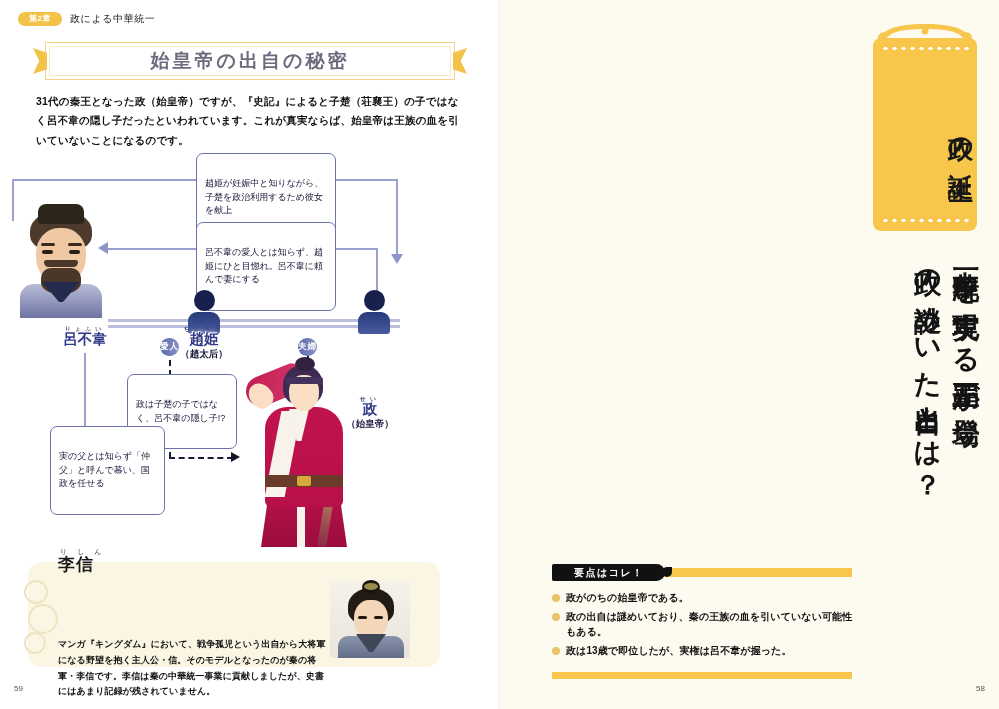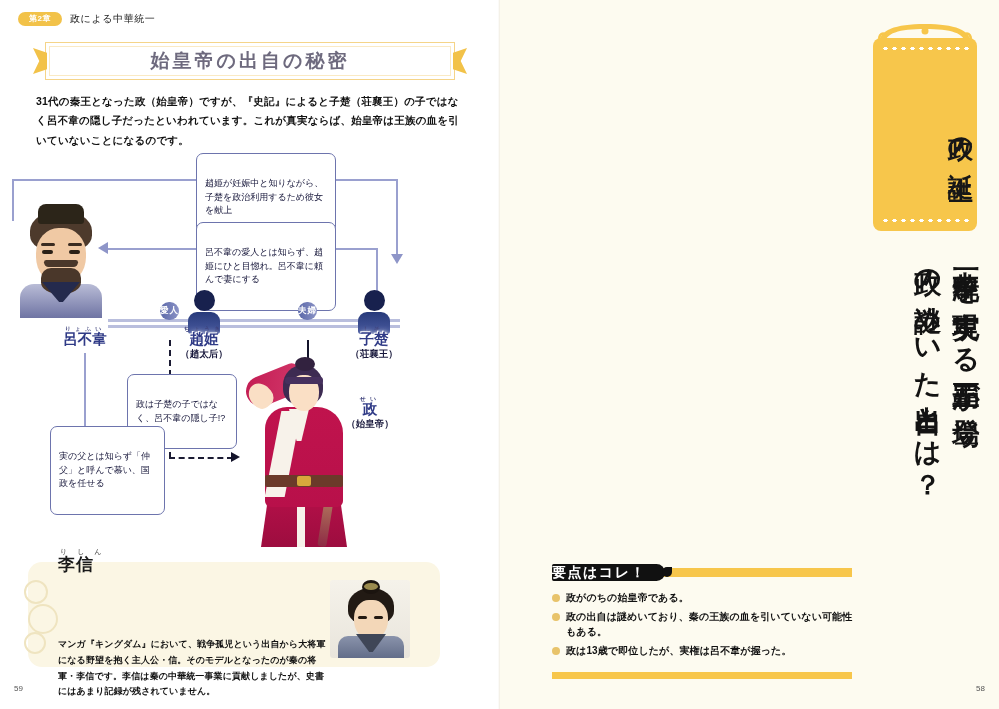--- a/index.html
+++ b/index.html
@@ -69,21 +69,21 @@
   .person .head{position:absolute;left:9px;top:0;width:21px;height:21px;border-radius:50%;
                 background:#18214e;}
   .person .body{position:absolute;left:3px;top:22px;width:32px;height:22px;
                 border-radius:9px 9px 3px 3px;
                 background:linear-gradient(to bottom,#273a7a,#4a5ba0);}
 
   
   .relpill{position:absolute;width:19px;border-radius:10px;
            background:linear-gradient(to right,#5a67a8,#8b93c6);
            color:#fff;font-size:8.5px;font-weight:bold;
-           padding:4px 0;line-height:1.15;letter-spacing:1px;z-index:5;}
+           padding:4px 0;line-height:1.15;letter-spacing:1px;z-index:5;margin-top:36px;}
 
   
   .nameplate{position:absolute;text-align:center;z-index:6;}
   .nameplate .rb{font-size:6px;color:#3b3f7a;letter-spacing:4px;line-height:1;
                  margin-bottom:0px;font-weight:bold;}
   .nameplate .nm{font-size:14.5px;font-weight:bold;color:#2f3a86;line-height:1.1;
                  text-shadow:0 0 3px #fff,0 0 6px #fff,1px 1px 0 #fff,-1px -1px 0 #fff;}
   .nameplate .sub{font-size:9.5px;font-weight:bold;color:#16163a;line-height:1.2;
                  text-shadow:0 0 3px #fff,0 0 5px #fff;}
 
@@ -175,21 +175,21 @@
   .rtitle{position:absolute;right:14px;top:250px;height:400px;
        writing-mode:vertical-rl;font-size:27px;font-weight:bold;color:#131313;
        letter-spacing:2px;line-height:1.42;
        font-family:"Liberation Serif","DejaVu Serif",serif;}
 
   
   .sumbar-top{position:absolute;left:552px;top:568px;width:300px;height:9px;background:#f7c64b;}
   .sumbar-bot{position:absolute;left:552px;top:672px;width:300px;height:7px;background:#f7c64b;}
   .sumtab{position:absolute;left:552px;top:564px;width:113px;height:17px;background:#111;
           border-radius:2px 10px 10px 2px;display:flex;align-items:center;}
-  .sumtab span{color:#fff;font-size:14px;font-weight:bold;letter-spacing:1.5px;padding-left:0;}
+  .sumtab span{color:#fff;font-size:10px;font-weight:bold;letter-spacing:1.5px;padding-left:22px;}
   .sumtab:after{content:"";position:absolute;right:-7px;top:3px;width:10px;height:10px;
           background:#111;border-radius:50% 0 50% 50%;}
   .sumlist{position:absolute;left:552px;top:590px;width:305px;}
   .sumitem{display:flex;gap:6px;margin-bottom:4px;font-size:10px;line-height:1.5;
           color:#111;font-weight:bold;letter-spacing:.1px;}
   .bullet{flex:0 0 auto;width:8px;height:8px;border-radius:50%;background:#e8c36a;margin-top:4px;}
 </style>
 </head>
 <body>
 
@@ -258,25 +258,20 @@
       <div class="relpill" style="left:298px;top:152px;">夫婦</div>
 
       <div class="nameplate" style="left:42px;top:176px;width:86px;">
         <div class="rb">りょふい</div>
         <div class="nm">呂不韋</div>
       </div>
       <div class="nameplate" style="left:160px;top:176px;width:88px;">
         <div class="rb">ちょうき</div>
         <div class="nm">趙姫</div>
         <div class="sub">（趙太后）</div>
-      </div>
-      <div class="nameplate" style="left:330px;top:176px;width:88px;">
-        <div class="rb">しそ</div>
-        <div class="nm">子楚</div>
-        <div class="sub">（荘襄王）</div>
       </div>
 
       <div class="line vline" style="left:84px;top:203px;height:73px;"></div>
 
       <div class="dash-v" style="left:169px;top:190px;height:36px;"></div>
 
       <div class="dash-v" style="left:169px;top:272px;height:36px;"></div>
       <div class="dash-h" style="left:169px;top:307px;width:64px;"></div>
       <div class="arrow arrow-right-dash" style="left:231px;top:302px;"></div>
 

